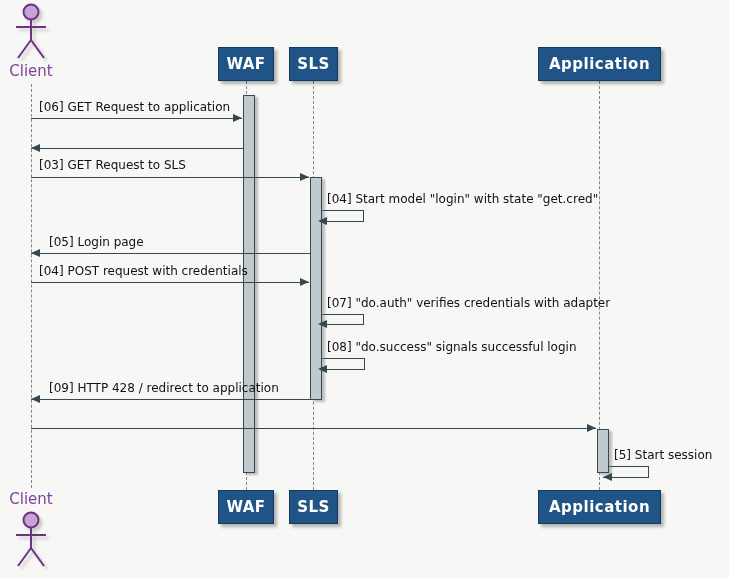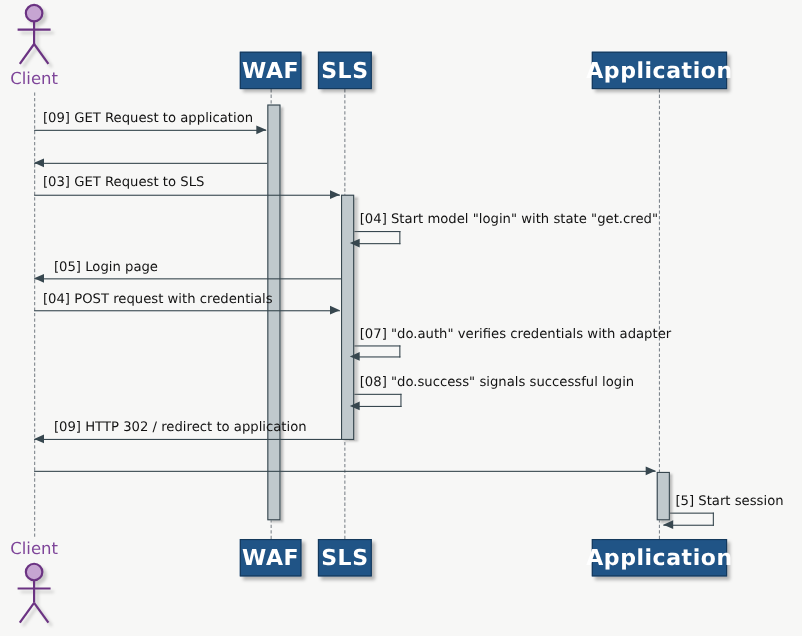--- a/index.html
+++ b/index.html
@@ -25,21 +25,21 @@
     box-sizing:border-box;
     box-shadow:3px 2px 2px rgba(120,120,120,0.45);
     z-index:3;
   }
   .pbox{
     position:absolute;height:34px;
     background:#205486;
     border:1px solid #14395c;
     box-sizing:border-box;
     color:#ffffff;
-    font-weight:bold;font-size:20px;letter-spacing:0.5px;
+    font-weight:bold;font-size:15px;letter-spacing:0.5px;
     display:flex;align-items:center;justify-content:center;
     box-shadow:3px 3px 3px rgba(0,0,0,0.28);
     z-index:6;
   }
   .mlabel{
     position:absolute;
     font-size:12px;color:#121212;
     white-space:nowrap;
     z-index:5;
   }
@@ -99,21 +99,21 @@
     <line x1="7" y1="25" x2="37" y2="25" stroke="#6b3382" stroke-width="2"></line>
     <line x1="22" y1="38" x2="9" y2="56" stroke="#6b3382" stroke-width="2"></line>
     <line x1="22" y1="38" x2="35" y2="56" stroke="#6b3382" stroke-width="2"></line>
   </svg>
   <div class="actor-label" style="left:0px;top:62px;">Client</div>
 
   <div class="pbox" style="left:218px;top:47px;width:56px;">WAF</div>
   <div class="pbox" style="left:289px;top:47px;width:49px;">SLS</div>
   <div class="pbox" style="left:538px;top:47px;width:123px;">Application</div>
 
-  <div class="mlabel" style="left:39px;top:100px;">[09] GET Request to application</div>
+  <div class="mlabel" style="left:39px;top:100px;">[06] GET Request to application</div>
   <div class="mline" style="left:31px;top:118px;width:211px;"></div>
   <div class="head-right" style="left:233px;top:114px;"></div>
 
   <div class="mline" style="left:31px;top:148px;width:212px;"></div>
   <div class="head-left" style="left:31px;top:144px;"></div>
 
   <div class="mlabel" style="left:39px;top:158px;">[03] GET Request to SLS</div>
   <div class="mline" style="left:31px;top:177px;width:278px;"></div>
   <div class="head-right" style="left:300px;top:173px;"></div>
 
@@ -130,21 +130,21 @@
   <div class="head-right" style="left:300px;top:278px;"></div>
 
   <div class="mlabel" style="left:327px;top:296px;">[07] "do.auth" verifies credentials with adapter</div>
   <div class="selfbox" style="left:322px;top:314px;width:42px;height:11px;"></div>
   <div class="head-left" style="left:318px;top:320px;"></div>
 
   <div class="mlabel" style="left:327px;top:340px;">[08] "do.success" signals successful login</div>
   <div class="selfbox" style="left:322px;top:358px;width:43px;height:12px;"></div>
   <div class="head-left" style="left:318px;top:365px;"></div>
 
-  <div class="mlabel" style="left:49px;top:381px;">[09] HTTP 302 / redirect to application</div>
+  <div class="mlabel" style="left:49px;top:381px;">[09] HTTP 428 / redirect to application</div>
   <div class="mline" style="left:31px;top:399px;width:279px;"></div>
   <div class="head-left" style="left:31px;top:395px;"></div>
 
   <div class="mline" style="left:31px;top:428px;width:565px;"></div>
   <div class="head-right" style="left:587px;top:424px;"></div>
 
   <div class="mlabel" style="left:614px;top:448px;">[5] Start session</div>
   <div class="selfbox" style="left:603px;top:466px;width:46px;height:12px;"></div>
   <div class="head-left" style="left:603px;top:473px;"></div>
 

